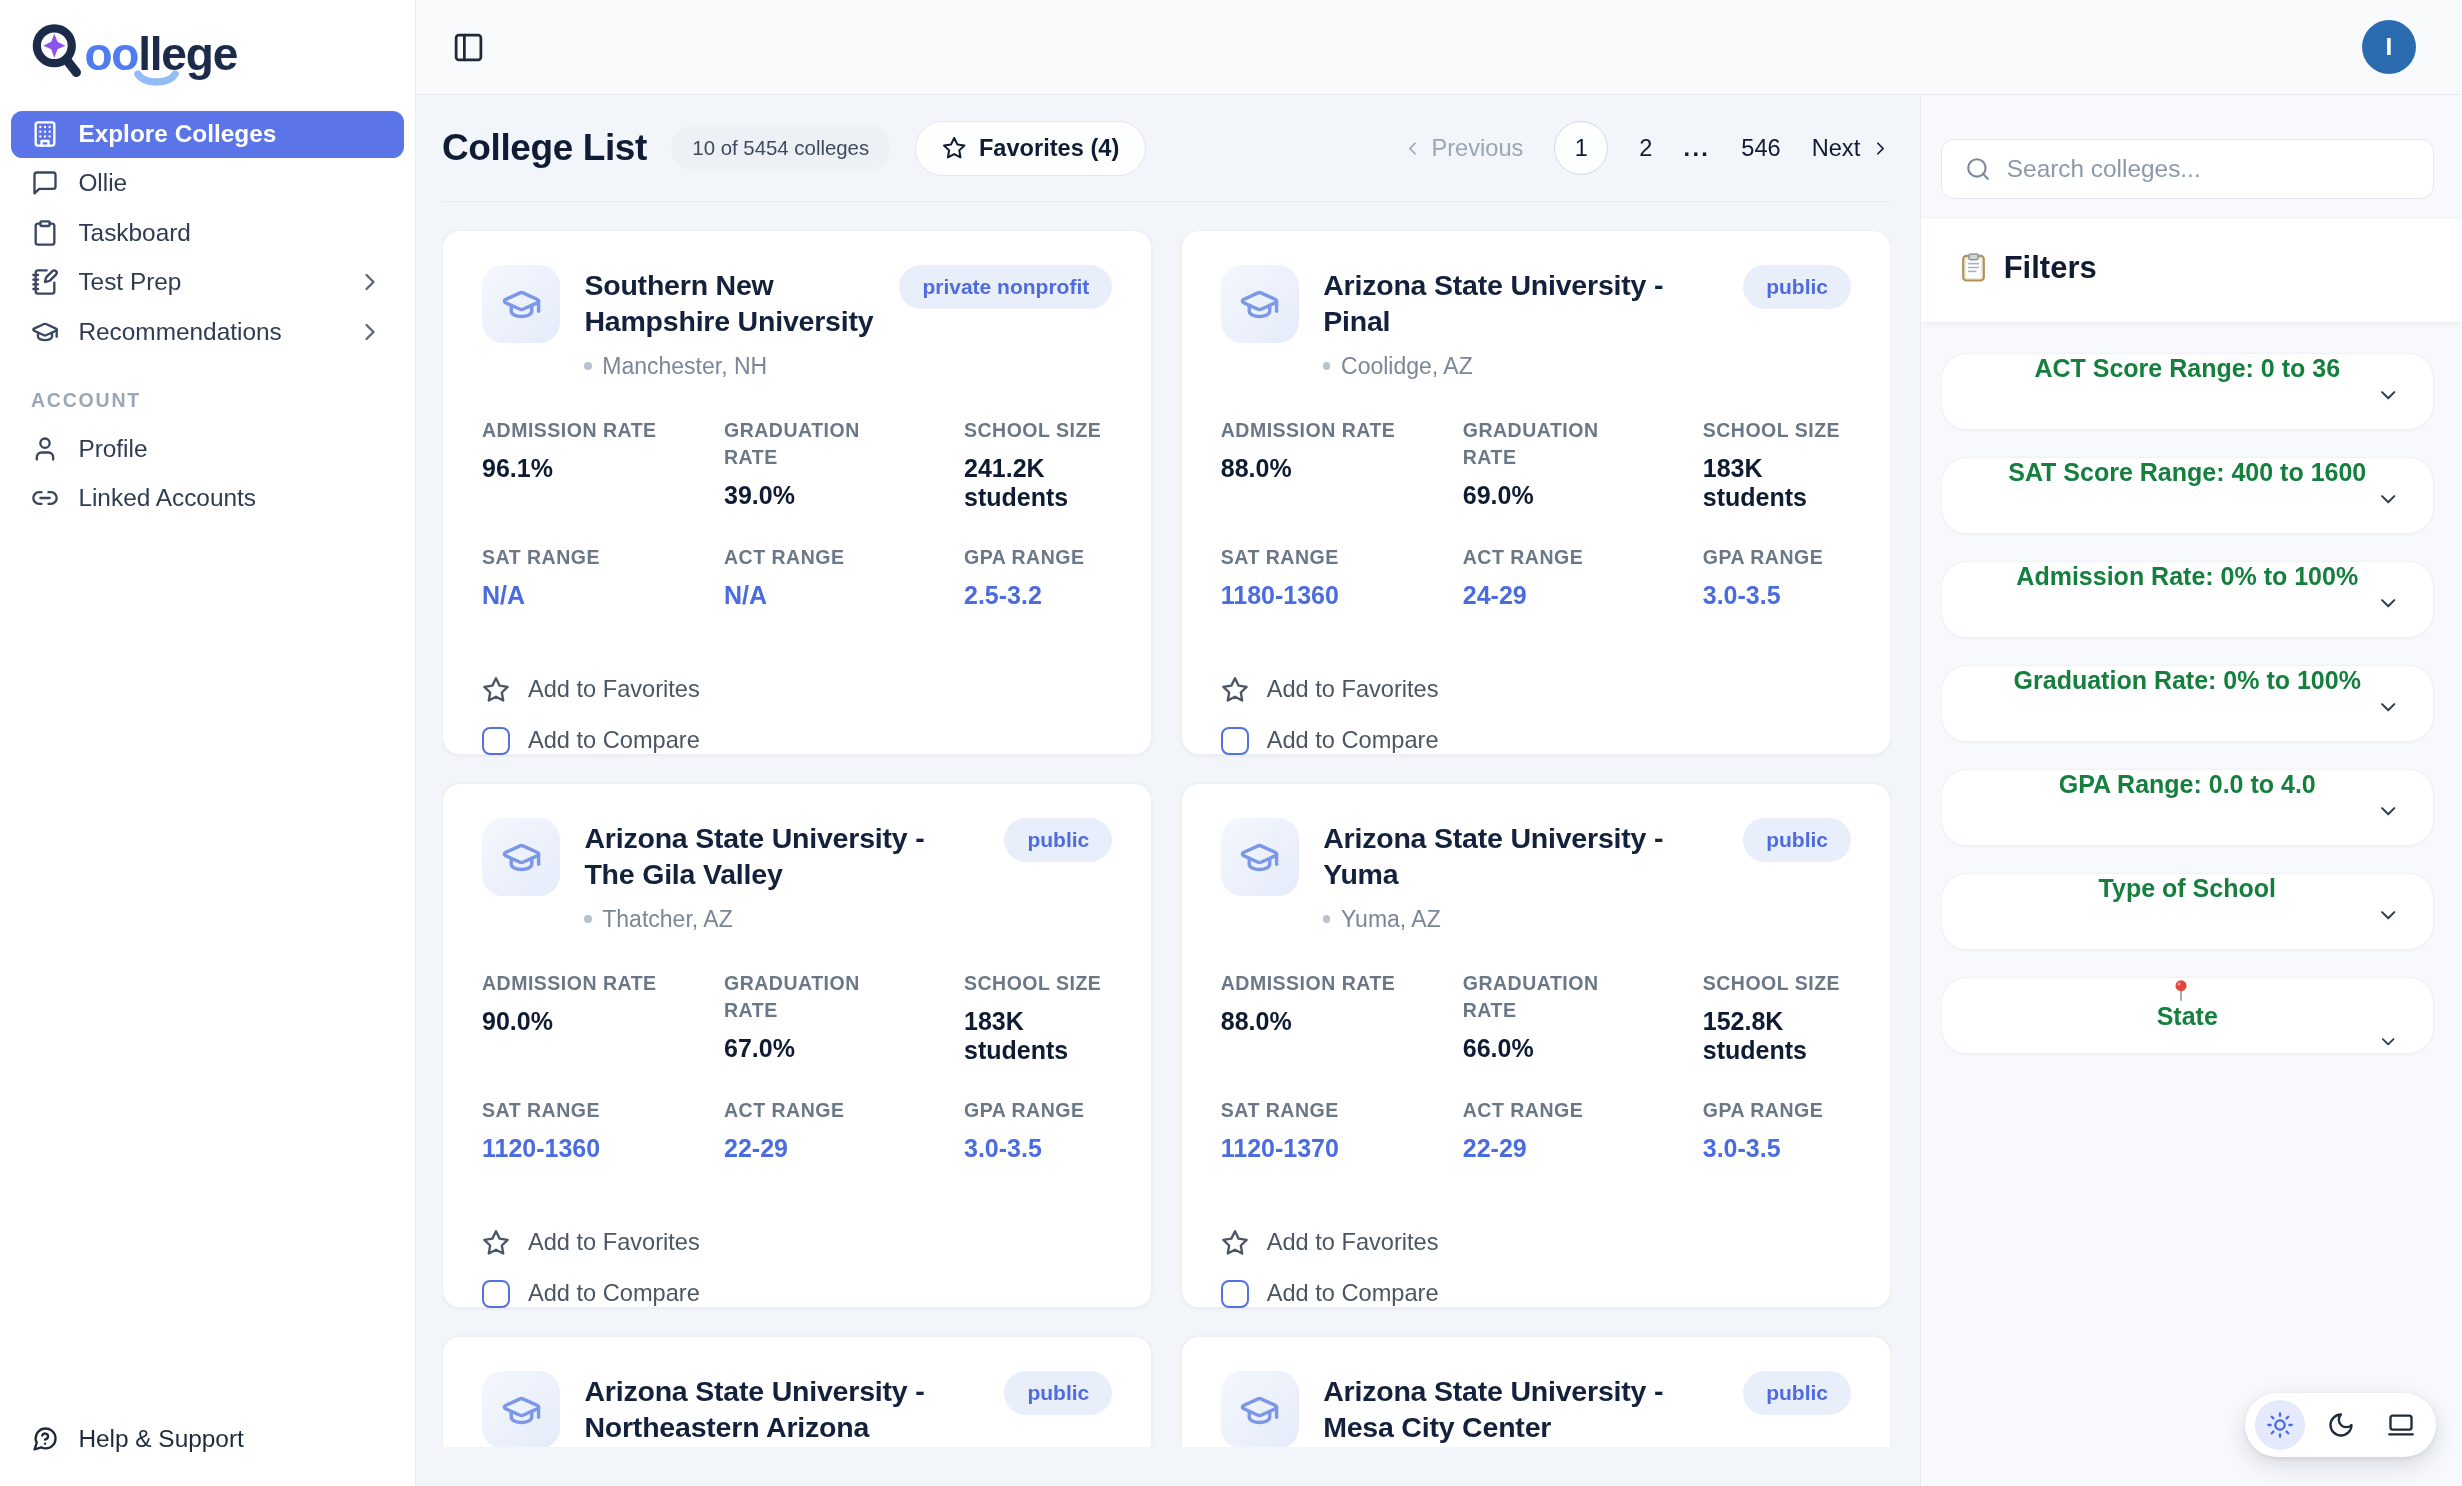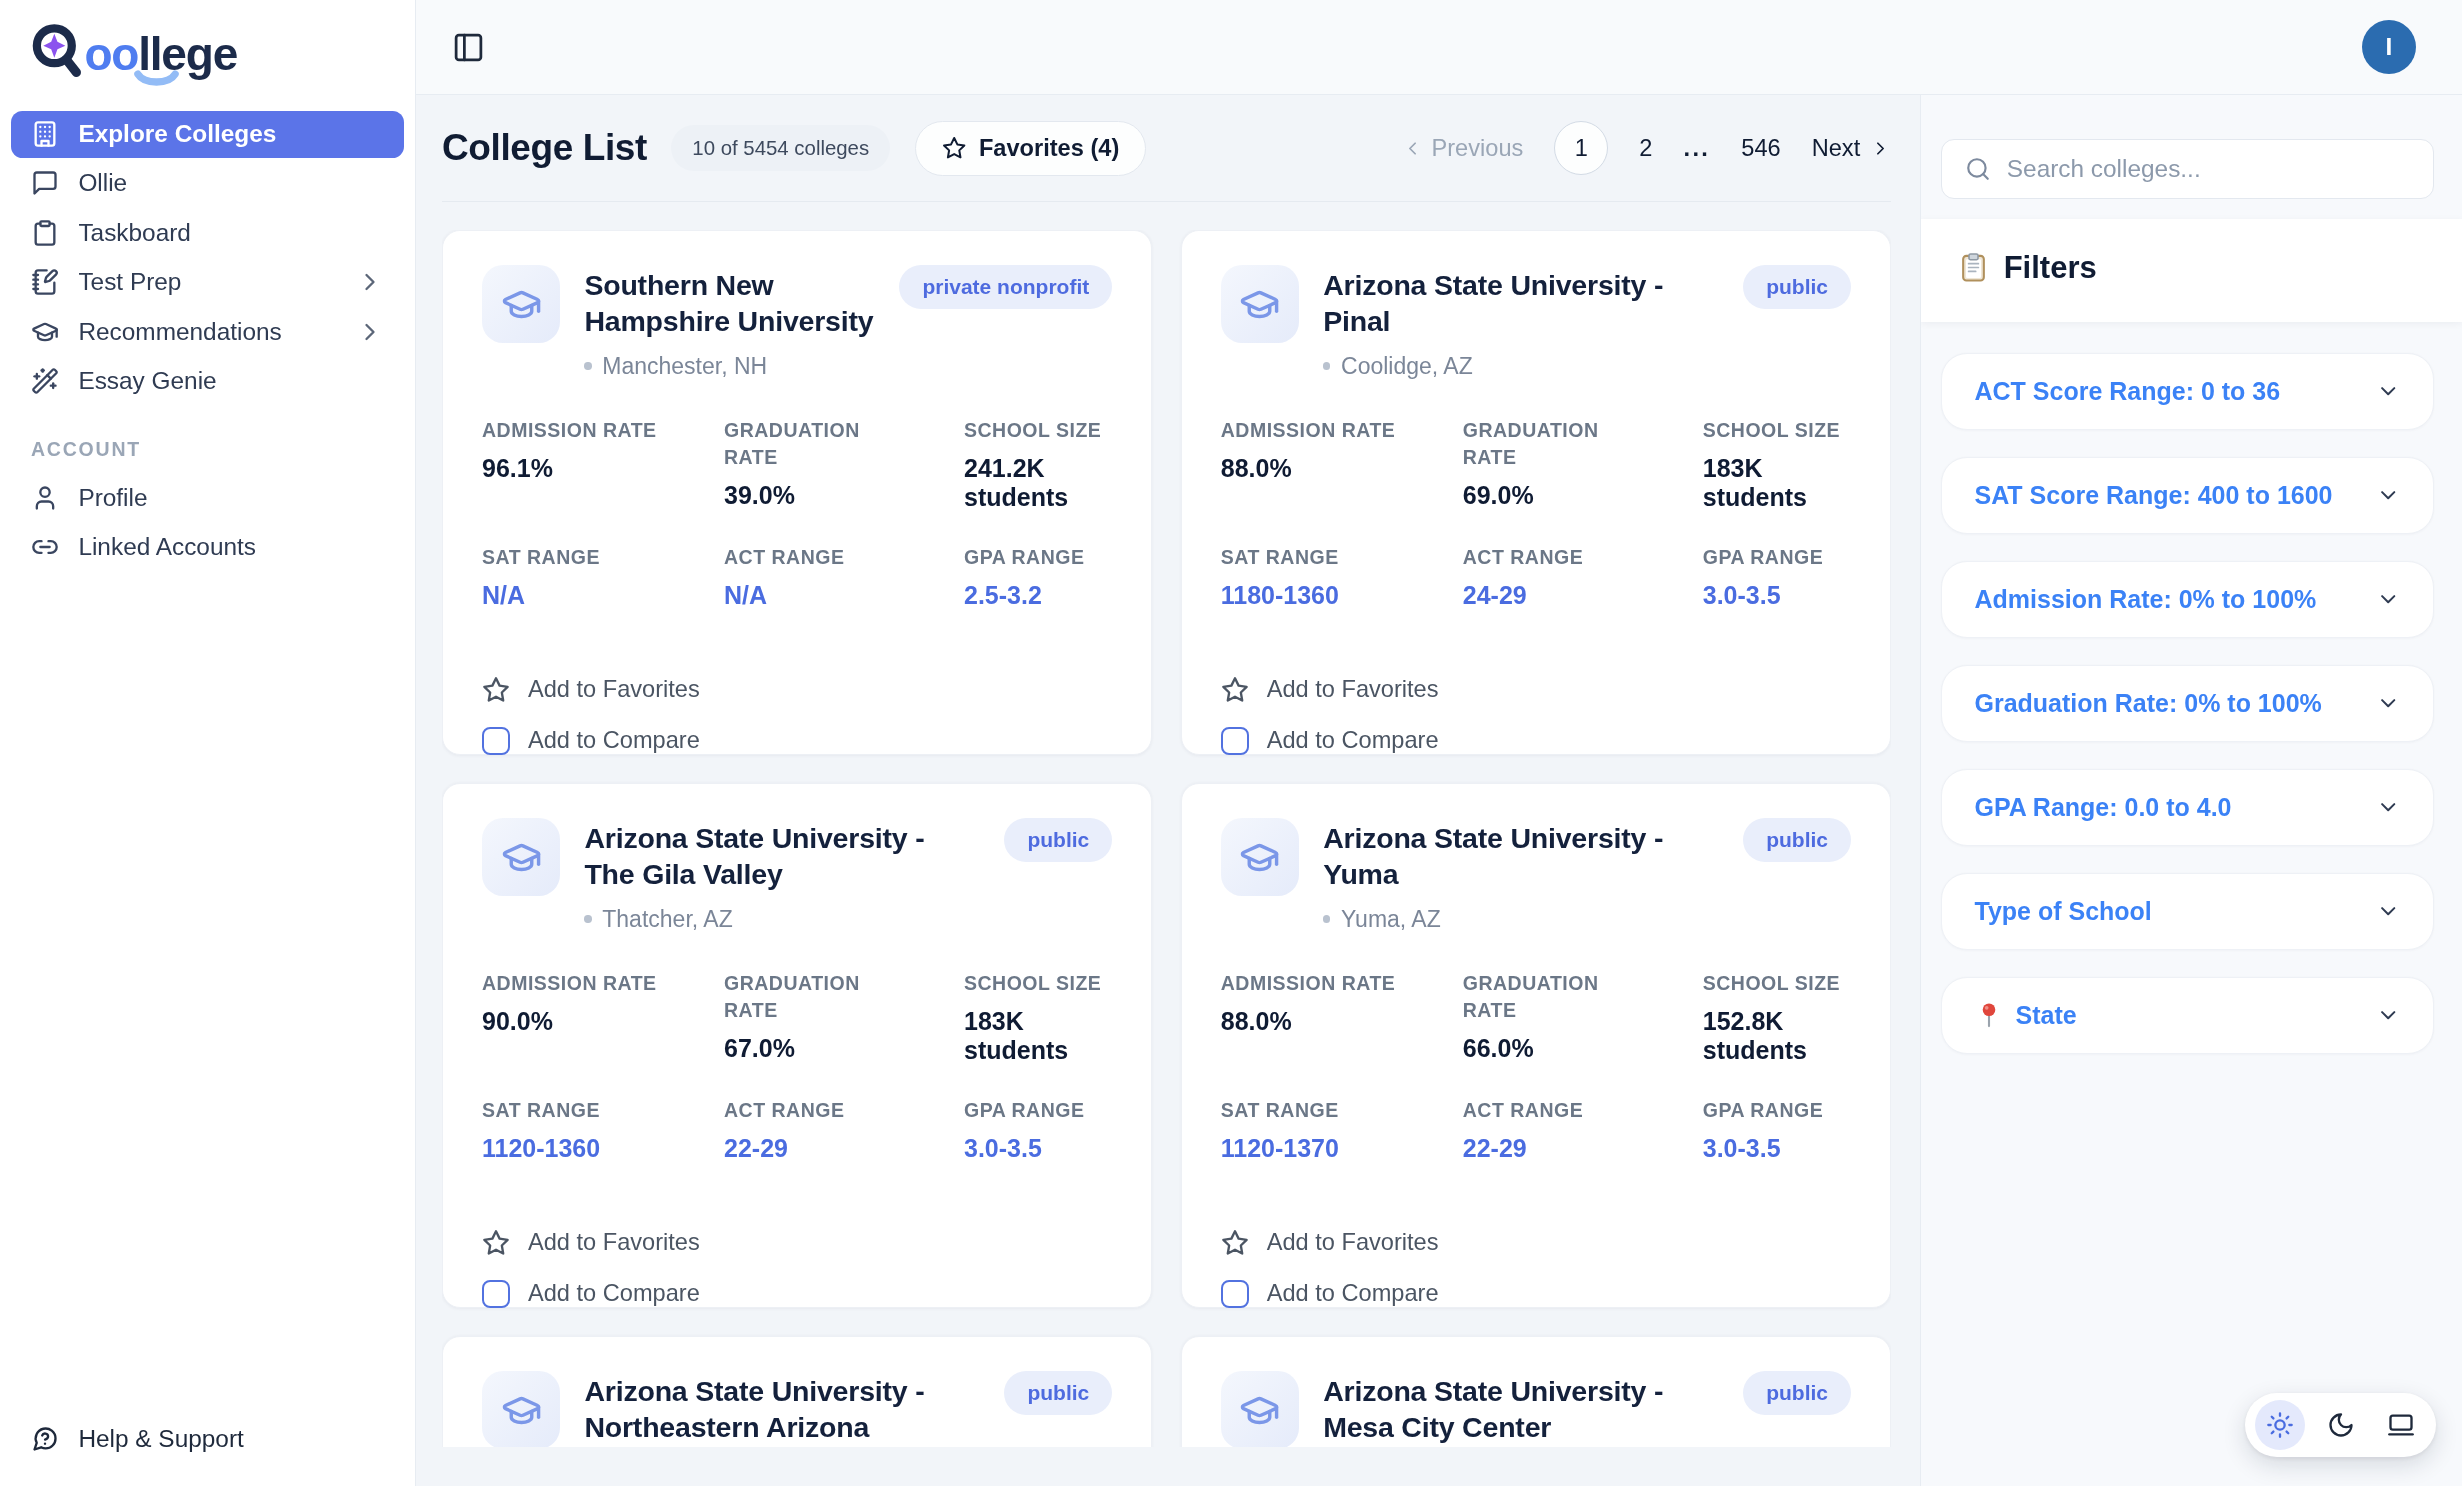--- a/index.html
+++ b/index.html
@@ -99,22 +99,22 @@
   .search-input { border:none; outline:none; font-size:24.4px; color:#16233b; flex:1; background:transparent; font-family:inherit; }
   .search-input::placeholder { color:#8c99ab; }
   .filters-card { background:#fff; margin:19.5px -28px 0 -19.5px; padding:31px 37px 36px;
                   box-shadow:0 2.4px 8.1px rgba(16,28,51,.06); }
   .filters-title { display:flex; align-items:center; gap:14.7px; font-size:31px; font-weight:800; color:#101c33; }
   .clip-ic { width:31px; height:31px; }
   .apply-btn { margin-top:29px; width:100%; height:52px; border:none; border-radius:11.4px; background:#a9b8f0;
                color:#fff; font-size:25px; font-weight:600; font-family:inherit; cursor:not-allowed; }
   .filter-rows { margin-top:31px; }
   .frow { height:77px; background:#fff; border:1.6px solid #eef1f6; border-radius:26px; display:flex; align-items:center;
-          padding:0 33px; margin-bottom:27px; font-size:25px; font-weight:700; color:#3b82f6;
-          box-shadow:0 0.8px 2.4px rgba(16,28,51,.03); cursor:pointer; width:100%; font-family:inherit; text-align:left; }
+          padding:0 33px; margin-bottom:27px; font-size:25px; font-weight:700; color:#15803d;
+          box-shadow:0 0.8px 2.4px rgba(16,28,51,.03); cursor:pointer; width:100%; font-family:inherit; text-align:left;flex-direction:column; }
   .frow .chev { margin-left:auto; width:24.4px; height:24.4px; stroke:#2f3b52; }
   .pin-ic { width:28px; height:28px; margin-right:13px; }
 
   
   .theme-toggle { position:fixed; right:26px; bottom:29px; width:191px; height:64px; background:#fff; border-radius:813px;
                   box-shadow:0 8.1px 24.4px rgba(16,28,51,.14), 0 1.6px 4.9px rgba(16,28,51,.08);
                   display:flex; align-items:center; justify-content:space-between; padding:0 9.8px; }
   .tt-btn { width:50px; height:50px; border-radius:50%; border:none; background:transparent; display:flex;
             align-items:center; justify-content:center; cursor:pointer; }
   .tt-btn.active { background:#e4e9fc; }
@@ -250,26 +250,20 @@
           </svg>
       </button>
       <button class="nav-item">
         <svg class="ic" viewBox="0 0 34 34" width="28" height="28">
             <use href="#i-cap"></use>
           </svg>
         <span>Recommendations</span>
         <svg class="ic nav-chev" viewBox="0 0 34 34" width="28" height="28">
             <use href="#i-chev-r"></use>
           </svg>
-      </button>
-      <button class="nav-item">
-        <svg class="ic" viewBox="0 0 34 34" width="28" height="28">
-            <use href="#i-wand"></use>
-          </svg>
-        <span>Essay Genie</span>
       </button>
     </nav>
 
     <div class="account-label">ACCOUNT</div>
     <nav class="nav">
       <button class="nav-item">
         <svg class="ic" viewBox="0 0 34 34" width="28" height="28">
             <use href="#i-user"></use>
           </svg>
         <span>Profile</span>

